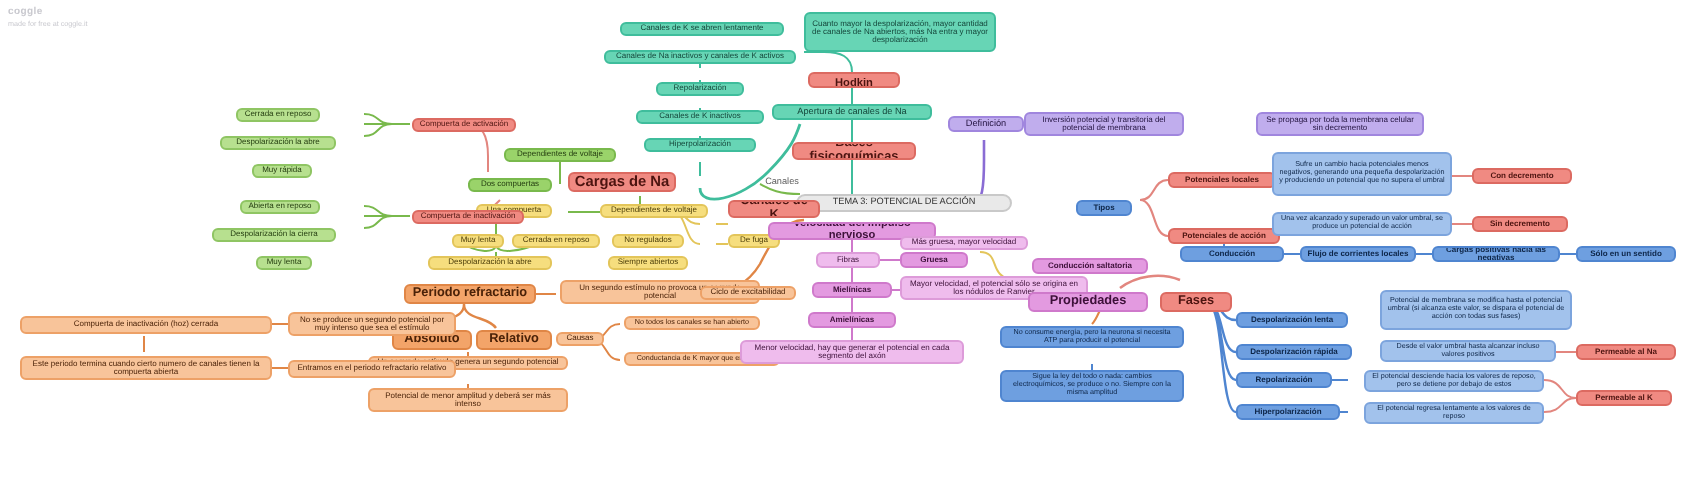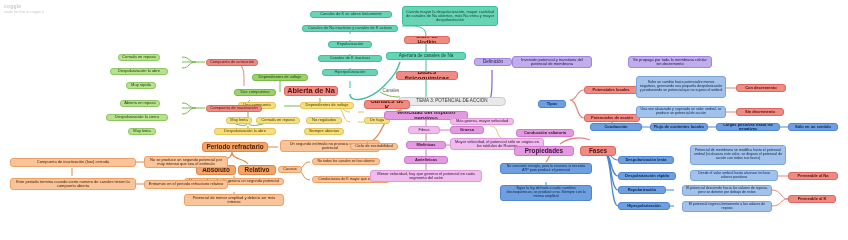--- a/index.html
+++ b/index.html
@@ -170,21 +170,21 @@
     <span>Canales de K inactivos</span>
   </div>
   <div class="node c-teal t45" style="left:322px;top:69px;width:56px;height:7px;">
     <span>Hiperpolarización</span>
   </div>
 
   <div class="node t5" style="left:380px;top:88px;width:22px;height:7px;border:none;background:transparent;color:#5a5a5a;">
     <span>Canales</span>
   </div>
   <div class="node c-red b t8" style="left:284px;top:86px;width:54px;height:10px;">
-    <span>Abierta de Na</span>
+    <span>Cargas de Na</span>
   </div>
   <div class="node c-red b t7" style="left:364px;top:100px;width:46px;height:9px;">
     <span>Canales de K</span>
   </div>
   <div class="node c-green t45" style="left:234px;top:89px;width:42px;height:7px;">
     <span>Dos compuertas</span>
   </div>
   <div class="node c-green t45" style="left:252px;top:74px;width:56px;height:7px;">
     <span>Dependientes de voltaje</span>
   </div>

